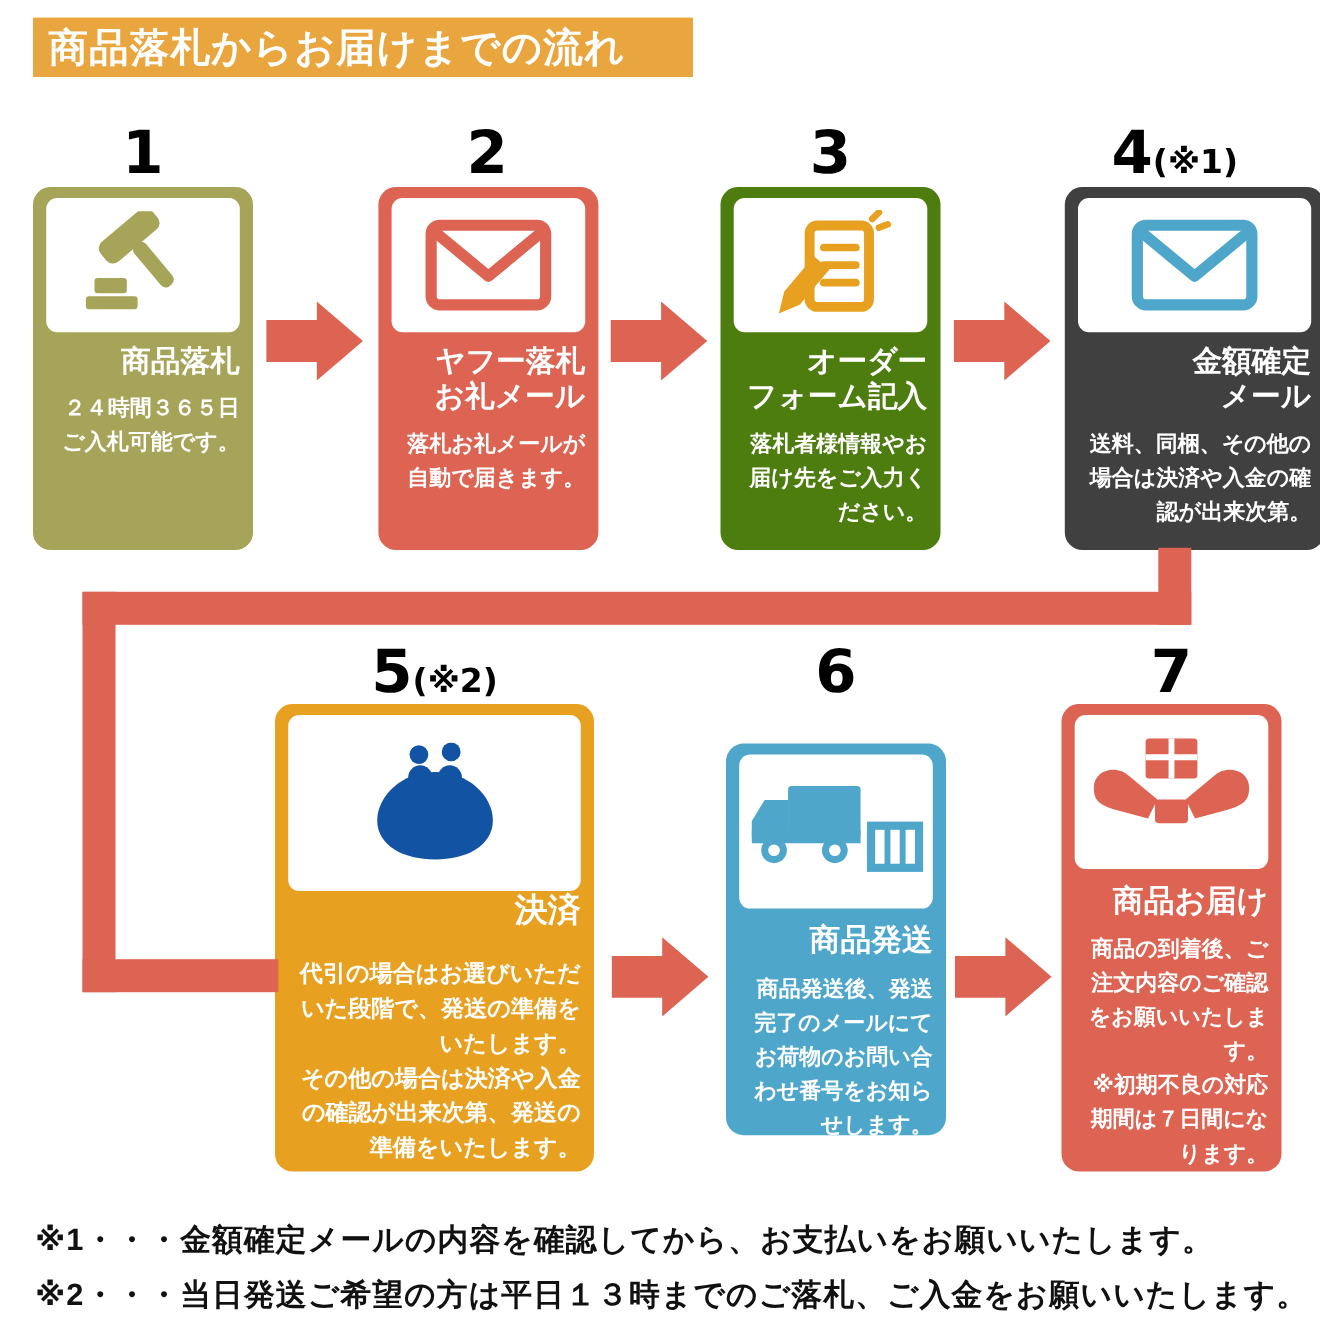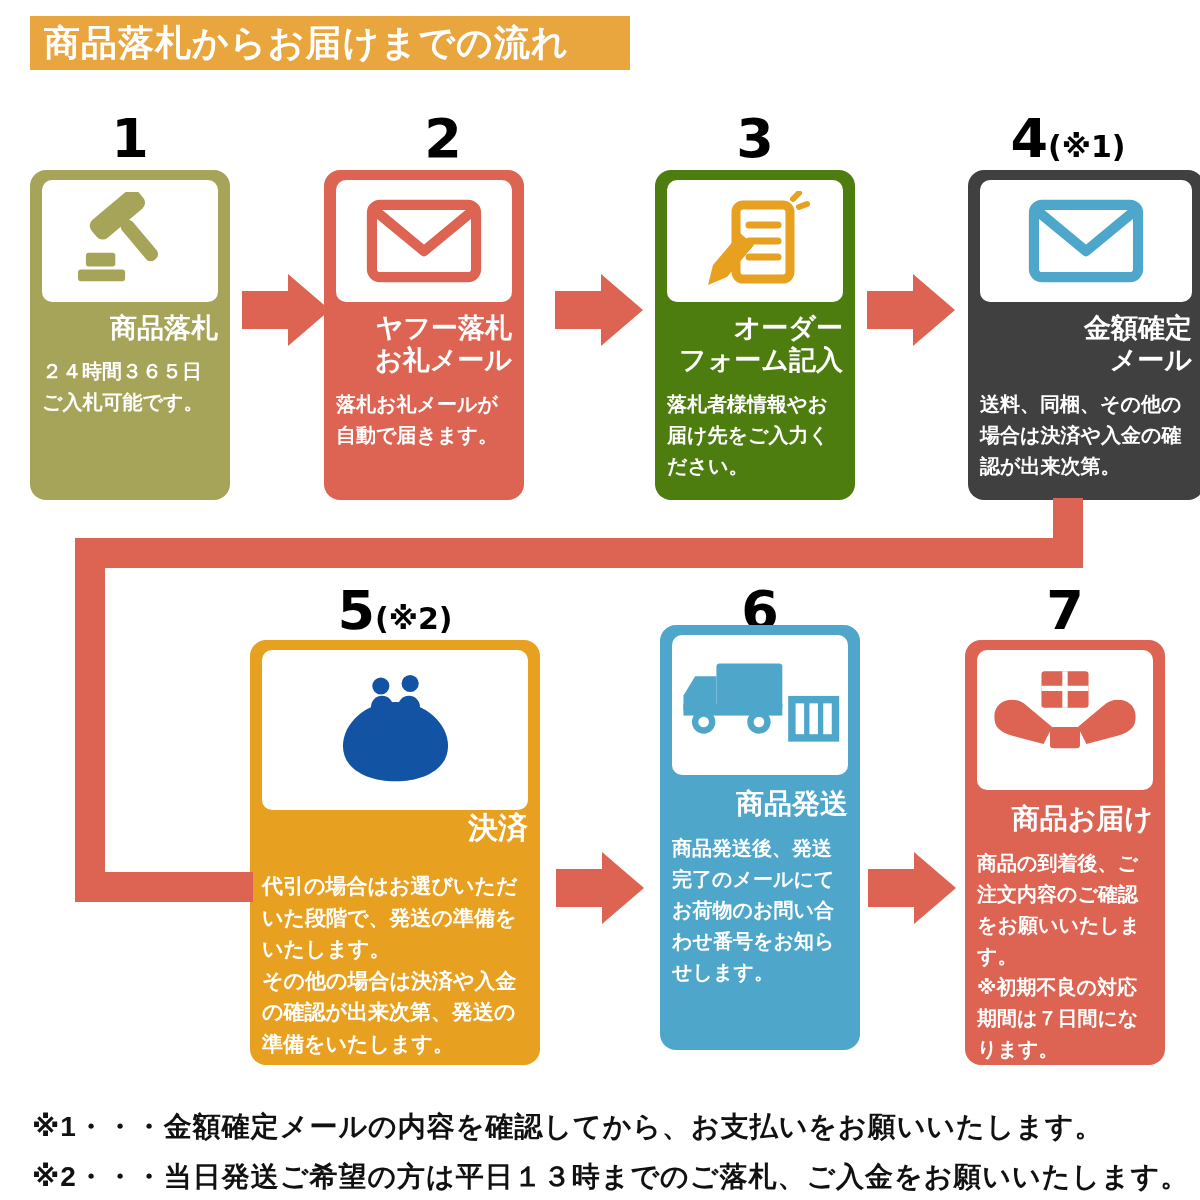--- a/index.html
+++ b/index.html
@@ -14,42 +14,42 @@
   .n1{left:30px;top:112px;width:200px;}
   .n2{left:343px;top:112px;width:200px;}
   .n3{left:655px;top:112px;width:200px;}
   .n4{left:968px;top:112px;width:200px;text-align:center;}
   .n5{left:250px;top:584px;width:290px;}
   .n6{left:660px;top:584px;width:200px;}
   .n7{left:965px;top:584px;width:200px;}
 
   .card{position:absolute;border-radius:16px;color:#fff;box-sizing:border-box;padding:10px 12px;}
   .p1{left:30px;top:170px;width:200px;height:330px;background:#a6a458;}
-  .p2{left:324px;top:170px;width:200px;height:330px;background:#dd6352;}
+  .p2{left:344px;top:170px;width:200px;height:330px;background:#dd6352;}
   .p3{left:655px;top:170px;width:200px;height:330px;background:#4d7c0f;}
   .p4{left:968px;top:170px;width:236px;height:330px;background:#404040;}
   .p5{left:250px;top:640px;width:290px;height:425px;background:#e7a01f;}
-  .p6{left:660px;top:625px;width:200px;height:425px;background:#4ea7cb;}
+  .p6{left:660px;top:676px;width:200px;height:356px;background:#4ea7cb;}
   .p7{left:965px;top:640px;width:200px;height:425px;background:#dd6352;}
 
   .iconbox{background:#fff;border-radius:10px;display:flex;align-items:center;justify-content:center;height:122px;}
   .p5 .iconbox{height:160px;}
   .p6 .iconbox,.p7 .iconbox{height:140px;}
   .p1 .iconbox{color:#a6a458;}
   .p2 .iconbox{color:#dd6352;}
   .p3 .iconbox{color:#e7a01f;}
   .p4 .iconbox{color:#4ea7cb;}
   .p5 .iconbox{color:#1253a4;}
   .p6 .iconbox{color:#4ea7cb;}
   .p7 .iconbox{color:#dd6352;}
 
   .card-title{font-weight:bold;text-align:right;white-space:pre-line;line-height:1.2;font-size:27px;margin-top:10px;}
   .p5 .card-title{font-size:30px;margin-top:0;}
   .p6 .card-title,.p7 .card-title{font-size:28px;margin-top:12px;}
-  .card-desc{font-weight:bold;text-align:left;white-space:pre-line;font-size:20px;line-height:1.55;margin-top:12px;}
+  .card-desc{font-weight:bold;text-align:right;white-space:pre-line;font-size:20px;line-height:1.55;margin-top:12px;}
   .p5 .card-desc{font-size:21px;line-height:1.5;margin-top:24px;}
 
   .arrow{position:absolute;width:88px;height:72px;color:#dd6352;}
   .a1{left:242px;top:274px;}
   .a2{left:555px;top:274px;}
   .a3{left:867px;top:274px;}
   .a4{left:556px;top:852px;}
   .a5{left:868px;top:852px;}
 
   .seg{position:absolute;background:#dd6352;}

